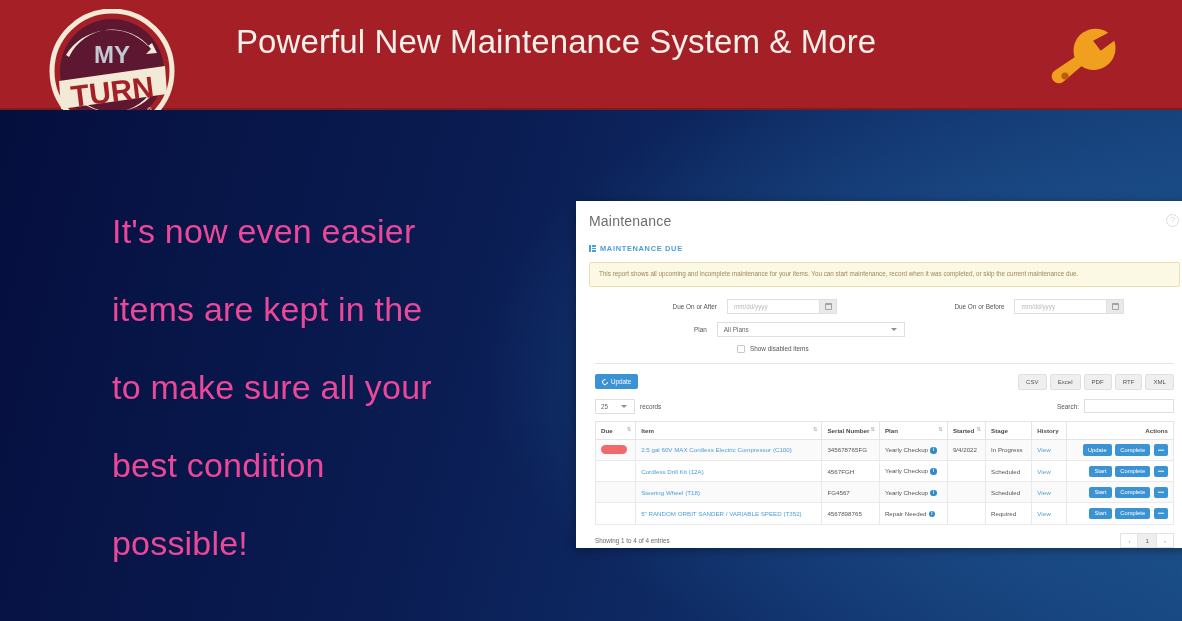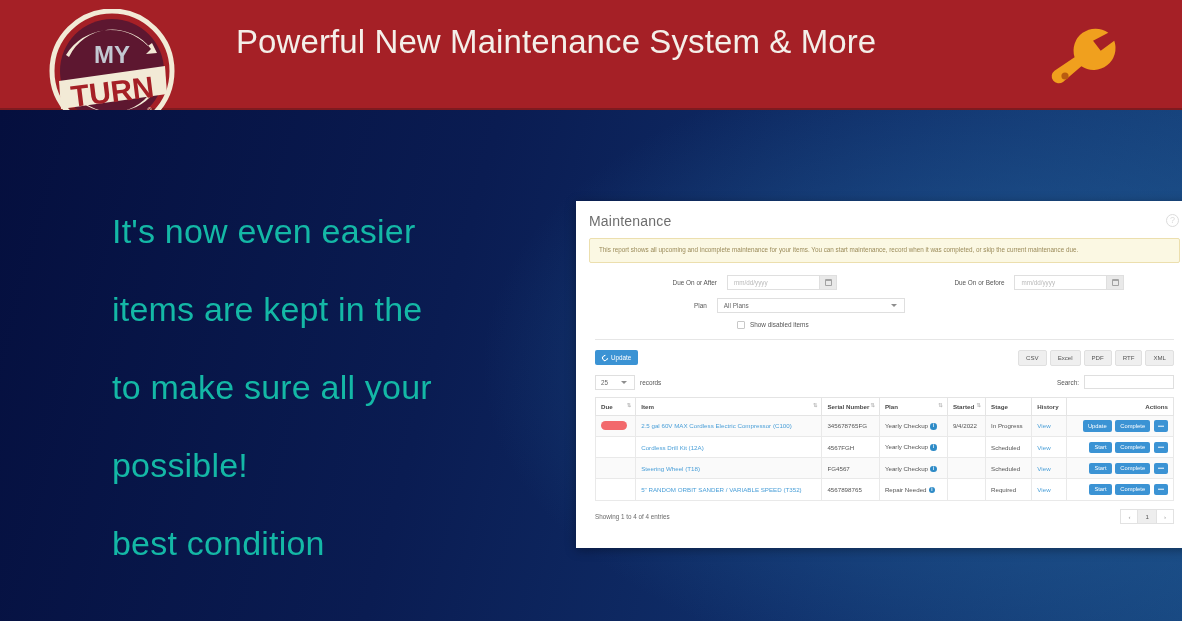--- a/index.html
+++ b/index.html
@@ -41,21 +41,21 @@
   .body-bg {
     position: absolute; left: 0; top: 110px; width: 1182px; height: 511px;
     background:
       radial-gradient(ellipse 900px 520px at 88% 50%, rgba(34,92,150,.95) 0%, rgba(20,58,110,0) 62%),
       linear-gradient(105deg, #050f3e 0%, #0a1c52 38%, #10306b 70%, #17467f 100%);
   }
 
   
   .headline {
     position: absolute; left: 112px; top: 192px; width: 400px;
-    color: #14b8a6; font-size: 34px; font-weight: 400;
+    color: #ec4899; font-size: 34px; font-weight: 400;
     line-height: 78px; letter-spacing: .2px;
   }
   .headline span { display: block; }
 
   
   .app-card {
     position: absolute; left: 576px; top: 201px; width: 617px; height: 347px;
     background: #ffffff;
     box-shadow: 0 2px 10px rgba(0,0,0,.35);
     overflow: hidden;
@@ -231,30 +231,39 @@
       </svg>
     </div>
   </div>
 
   <div class="body-bg"></div>
 
   <div class="headline">
     <span>It's now even easier</span>
     <span>items are kept in the</span>
     <span>to make sure all your</span>
+    <span>best condition</span>
     <span>possible!</span>
-    <span>best condition</span>
   </div>
 
   <div class="app-card">
     <div class="app-inner">
 
       <div class="app-title">Maintenance</div>
       <div class="help-icon">?</div>
 
+      <div class="section-head">
+        <span class="grid-glyph">
+          <i style="left:0;top:0;width:1.6px;height:7px;"></i>
+          <i style="left:2.6px;top:0;width:4.4px;height:1.6px;"></i>
+          <i style="left:2.6px;top:2.7px;width:4.4px;height:1.6px;"></i>
+          <i style="left:2.6px;top:5.4px;width:4.4px;height:1.6px;"></i>
+        </span>
+        <span>MAINTENANCE DUE</span>
+      </div>
 
       <div class="alert">This report shows all upcoming and incomplete maintenance for your items. You can start maintenance, record when it was completed, or skip the current maintenance due.</div>
 
       <div class="form-area">
 
         <div class="form-row">
           <div class="form-left">
             <div class="f-label">Due On or After</div>
             <div class="date-input">
               <span class="ph">mm/dd/yyyy</span>

